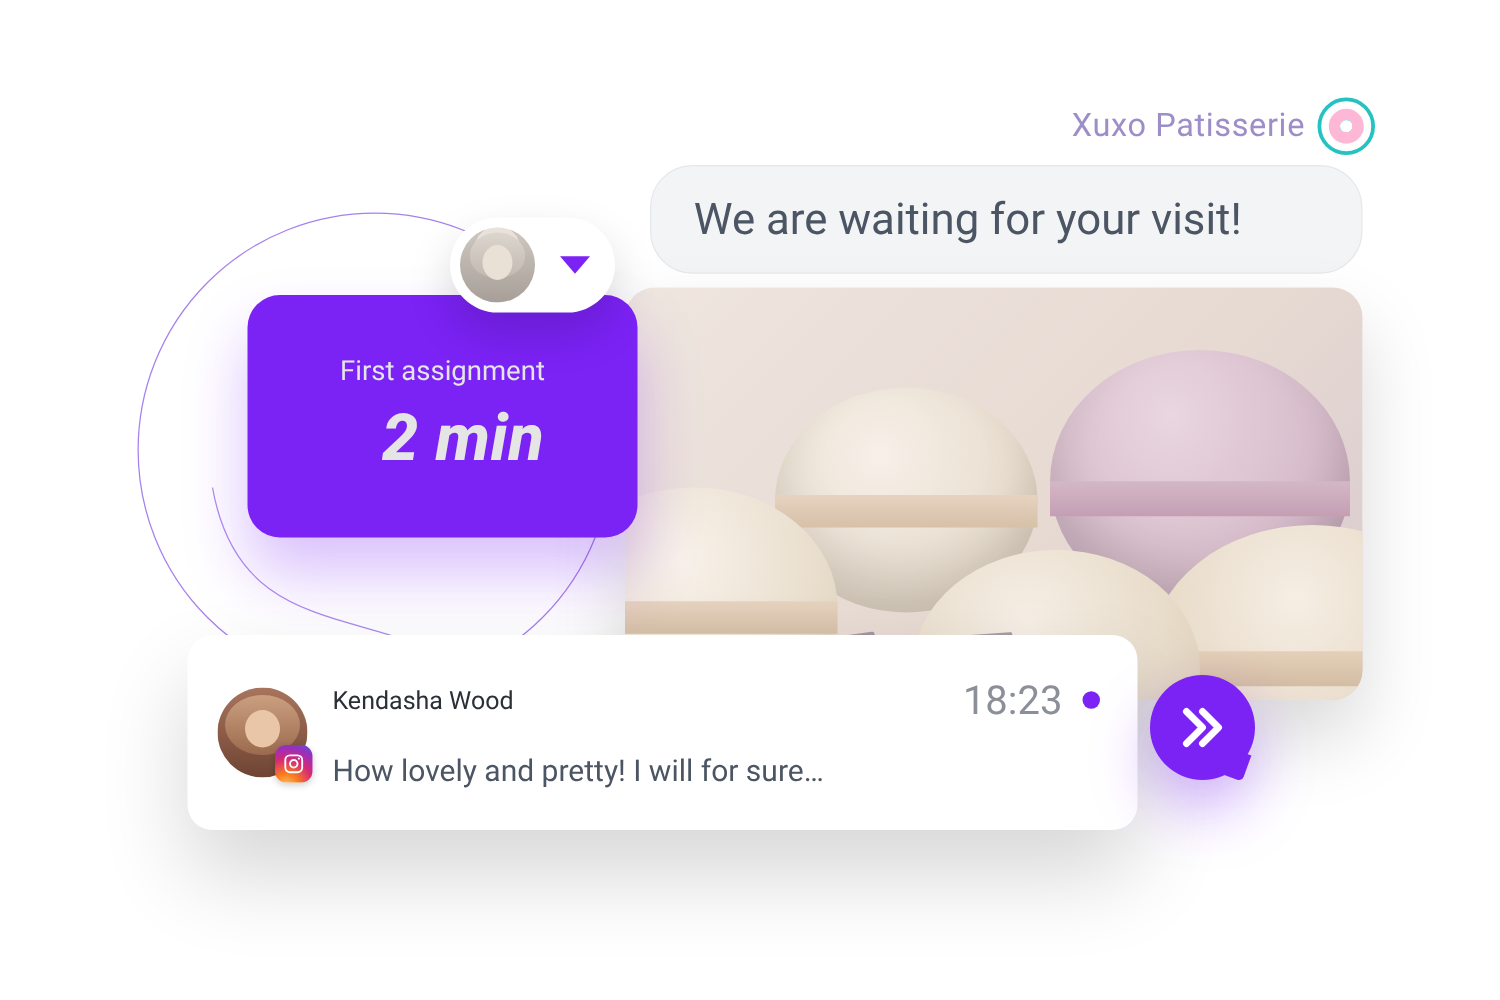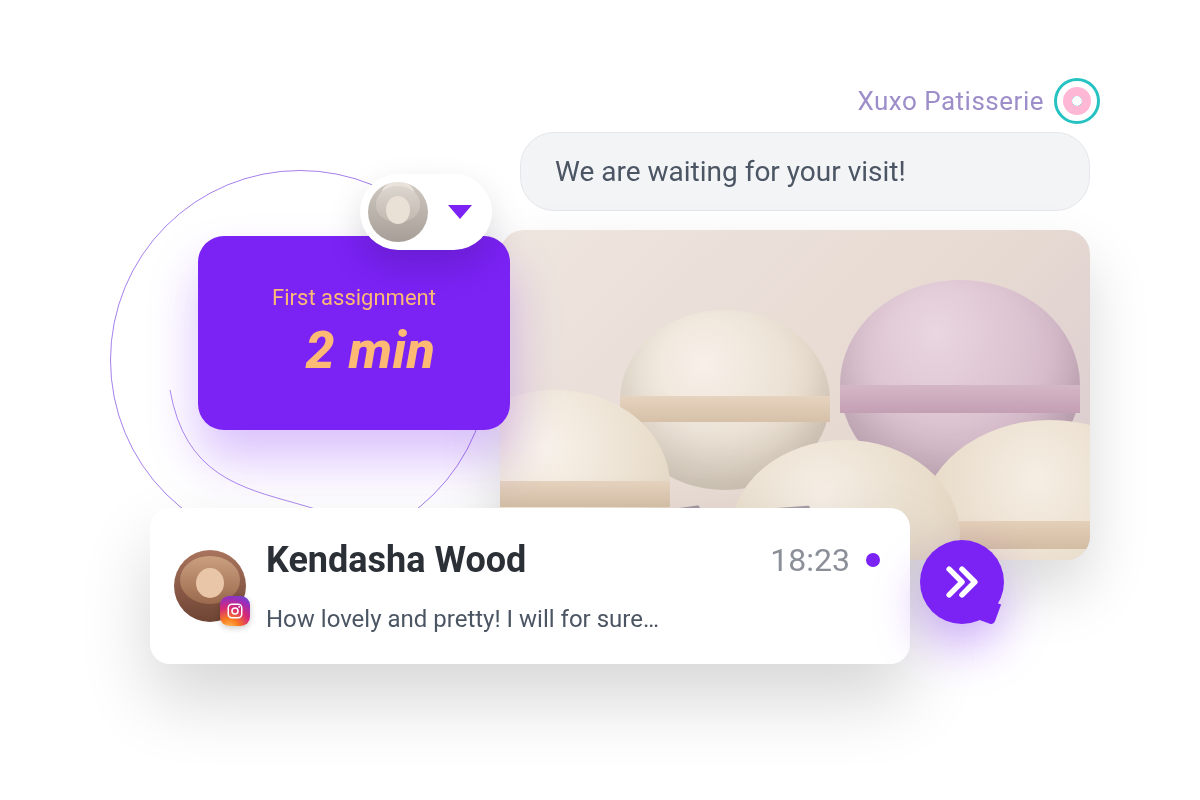--- a/index.html
+++ b/index.html
@@ -47,21 +47,21 @@
   
   .msg-bubble {
     position: absolute;
     top: 132px; left: 520px;
     width: 570px;
     background: #f3f4f6;
     border: 1px solid #e5e7eb;
     border-radius: 34px;
     padding: 22px 34px;
     color: #4b5563;
-    font-size: 28px;
+    font-size: 35px;
   }
 
   
   .image-card {
     position: absolute;
     top: 230px; left: 500px;
     width: 590px; height: 330px;
     border-radius: 24px;
     overflow: hidden;
     background: linear-gradient(135deg,#efe6df 0%, #e6d9d2 60%, #d8c9cf 100%);
@@ -101,21 +101,21 @@
   .lavender i:nth-child(3){left:110px;top:28px;transform:rotate(-4deg);}
   .lavender i:nth-child(4){left:160px;top:40px;transform:rotate(-18deg);}
 
   
   .assign-card {
     position: absolute;
     left: 198px; top: 236px;
     width: 312px; height: 194px;
     background: #7b22f5;
     border-radius: 26px;
-    color: #fdba74;
+    color: #e5e5e5;
     display:flex; flex-direction:column; align-items:center; justify-content:center;
     box-shadow: 0 30px 50px rgba(123,34,245,.28);
     text-align: center;
   }
   .assign-label{ font-size: 22px; font-weight: 400; margin-bottom: 10px; }
   .assign-time{ font-size: 52px; font-weight: 800; font-style: italic; letter-spacing:.5px;margin-left:33px; }
 
   
   .avatar-pill {
     position:absolute;
@@ -179,21 +179,21 @@
   .ig-badge{
     position:absolute; right:-4px; bottom:-4px;
     width:30px;height:30px;border-radius:9px;
     background: radial-gradient(circle at 30% 110%, #fdc468 0%, #fa7e1e 25%, #d62976 55%, #962fbf 80%, #4f5bd5 100%);
     display:flex;align-items:center;justify-content:center;
     box-shadow: 0 2px 6px rgba(0,0,0,.2);
   }
   .ig-badge svg{ width:18px;height:18px; }
   .comment-body{ flex:1; min-width:0; }
   .comment-head{ display:flex; align-items:center; gap:16px; }
-  .comment-name{ font-size:36px; font-weight:700; color:#2b2f36; }
+  .comment-name{ font-size:20px; font-weight:400; color:#2b2f36; }
   .comment-time{ margin-left:auto; font-size:32px; color:#8b8f98; }
   .unread-dot{ width:14px;height:14px;border-radius:50%;background:#7b22f5; }
   .comment-text{ margin-top:24px; font-size:24px; color:#4b5563; white-space:nowrap; overflow:hidden; text-overflow:ellipsis; }
 
   
   .reply-bubble{
     position:absolute;
     left: 920px; top: 540px;
     width:84px;height:84px;border-radius:50%;
     background:#7b22f5;

